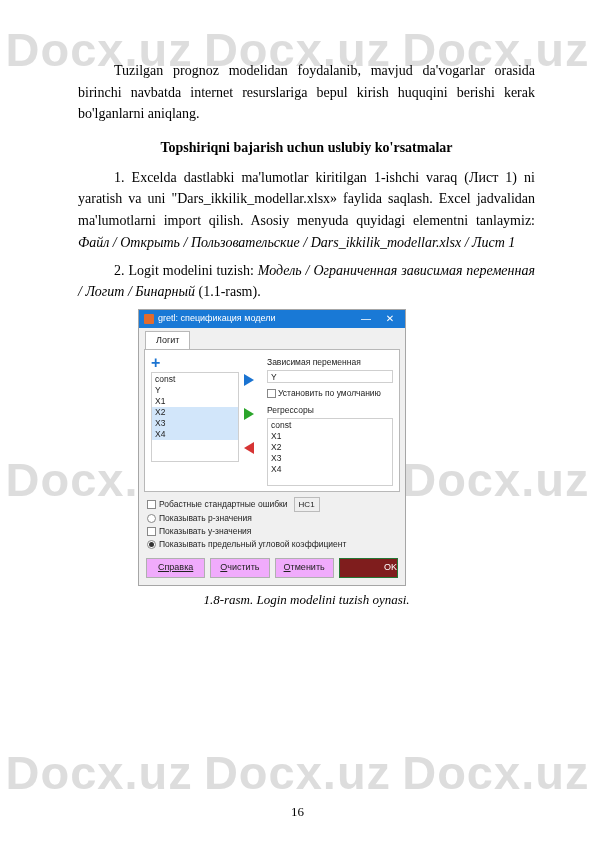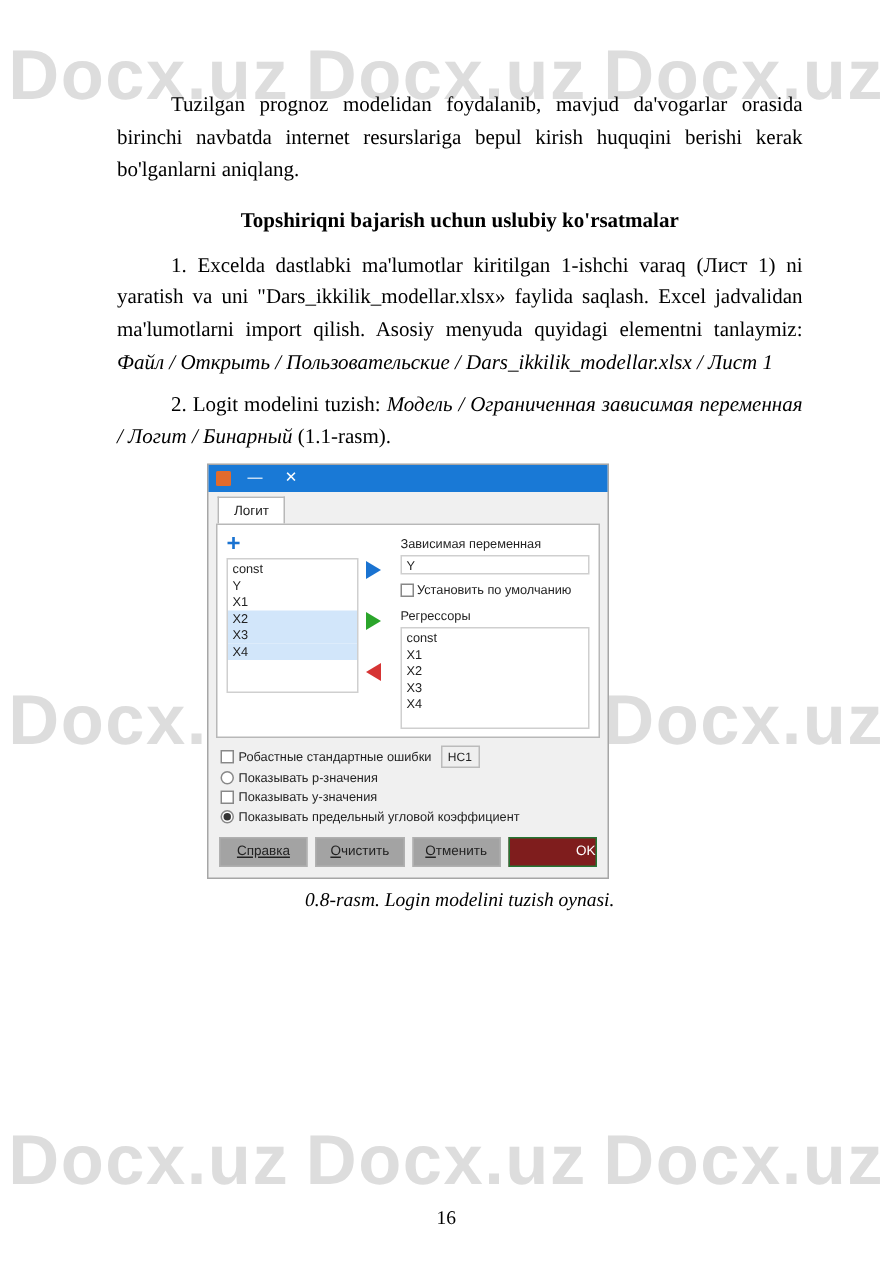--- a/index.html
+++ b/index.html
@@ -150,21 +150,21 @@
     .opts { margin: 5px 8px 4px; font-size: 8.5px; line-height: 13px; }
     .opts .row { display: flex; align-items: center; gap: 3px; }
     .chk { width: 9px; height: 9px; border: 1px solid #888; background: #fff; display: inline-block; }
     .rad { width: 9px; height: 9px; border: 1px solid #888; border-radius: 50%; background: #fff; display: inline-block; position: relative; }
     .rad.checked::after { content: ""; width: 5px; height: 5px; background: #333; border-radius: 50%; position: absolute; top: 1px; left: 1px; }
     .hc-btn { display: inline-block; border: 1px solid #bbb; background: #efefef; padding: 0 4px; font-size: 8px; margin-left: 3px; }
     .btn-row { display: flex; gap: 5px; padding: 3px 7px 7px; }
     .btn {
       flex: 1;
       border: 1px solid #b0b0b0;
-      background: #a3a3a3;
+      background: #f0abfc;
       text-align: center;
       font-size: 9px;
       padding: 2px 0;
     }
     .btn.primary { background: #7f1d1d; color: #fff; border-color: #247634; text-align: right; }
     .btn .u { text-decoration: underline; }
     .page-num {
       position: absolute;
       bottom: 22px;
       width: 100%;
@@ -203,20 +203,21 @@
   </p>
 
   <p class="para para-indent">
     <span>2. Logit modelini tuzish: </span><span class="italic">Модель / Ограниченная зависимая переменная / Логит / Бинарный</span><span> (1.1-rasm).</span>
   </p>
 
   <div class="dialog-wrap">
     <div class="dialog">
       <div class="titlebar">
         <span class="icon"></span>
+        <span class="title-txt">gretl: спецификация модели</span>
         <span class="winbtn">—</span>
         <span class="winbtn close">✕</span>
       </div>
       <div class="tabbar">
         <span class="tab">Логит</span>
       </div>
       <div class="tabpage">
         <div class="arrow-col">
           <span class="arrow blue"></span>
           <span class="arrow green"></span>
@@ -273,17 +274,17 @@
       </div>
       <div class="btn-row">
         <div class="btn"><span class="u">Справка</span></div>
         <div class="btn"><span class="u">О</span>чистить</div>
         <div class="btn"><span class="u">О</span>тменить</div>
         <div class="btn primary">OK</div>
       </div>
     </div>
   </div>
 
-  <p class="caption">0.8-rasm. Login modelini tuzish oynasi.</p>
+  <p class="caption">1.8-rasm. Login modelini tuzish oynasi.</p>
 
 </div>
 
 <div class="page-num">16</div>
 
 </body></html>

